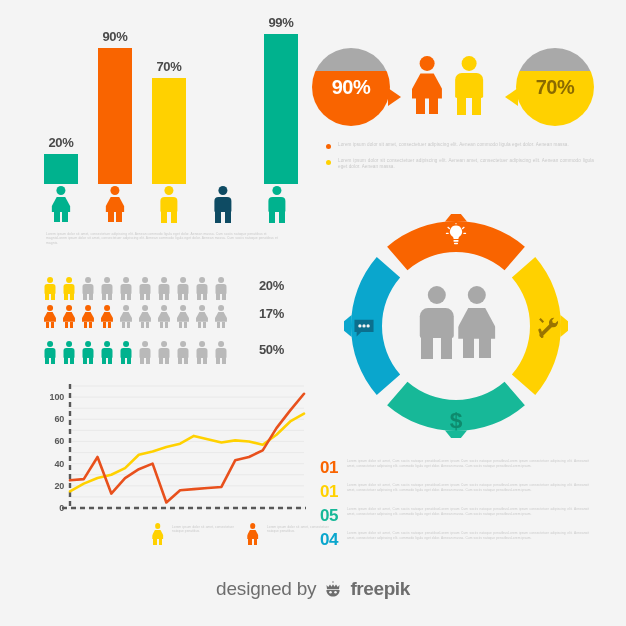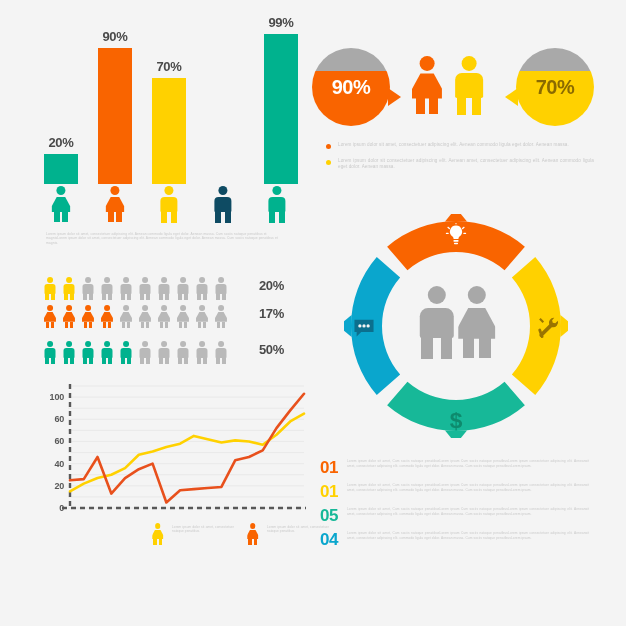--- a/index.html
+++ b/index.html
@@ -509,14 +509,27 @@
       <div class="num-item">
         <div class="num-n" style="color: rgb(23, 184, 152);">05</div>
         <div class="num-t lorem">Lorem ipsum dolor sit amet,  Cum sociis natoque penatibusLorem ipsum Cum sociis natoque penatibusLorem ipsum consectetuer adipiscing elit. Aeneansit amet, consectetuer adipiscing elit.  commodo ligula eget dolor. Aenean massa. Cum sociis natoque penatibusLorem ipsum.</div>
       </div>
       <div class="num-item">
         <div class="num-n" style="color: rgb(10, 166, 205);">04</div>
         <div class="num-t lorem">Lorem ipsum dolor sit amet,  Cum sociis natoque penatibusLorem ipsum Cum sociis natoque penatibusLorem ipsum consectetuer adipiscing elit. Aeneansit amet, consectetuer adipiscing elit.  commodo ligula eget dolor. Aenean massa. Cum sociis natoque penatibusLorem ipsum.</div>
       </div>
     </div>
 
+  <div id="footer">
+    <span class="fp-text">designed by</span>
+    <span style="display:inline-flex;">
+      <svg width="20" height="20" viewBox="0 0 24 24" aria-hidden="true">
+        <path d="M12 2.6c.5 0 .9.4.9.9s-.4.9-.9.9-.9-.4-.9-.9.4-.9.9-.9z" fill="#6d6d6d"></path>
+        <path d="M4.2 7.2l2.1 2.4 2.1-3 1.8 2.6L12 6.4l1.8 2.8 1.8-2.6 2.1 3 2.1-2.4-.6 5.1H4.8z" fill="#6d6d6d"></path>
+        <path d="M4.6 13.2h14.8c.4 0 .7.4.6.8C19.2 18.4 16 21 12 21s-7.2-2.6-8-7c-.1-.4.2-.8.6-.8z" fill="#6d6d6d"></path>
+        <circle cx="9" cy="16" r="1.5" fill="#f4f4f4"></circle>
+        <circle cx="15" cy="16" r="1.5" fill="#f4f4f4"></circle>
+      </svg>
+    </span>
+    <span class="fp-brand">freepik</span>
+  </div>
 
 </div>
 
 </body></html>

